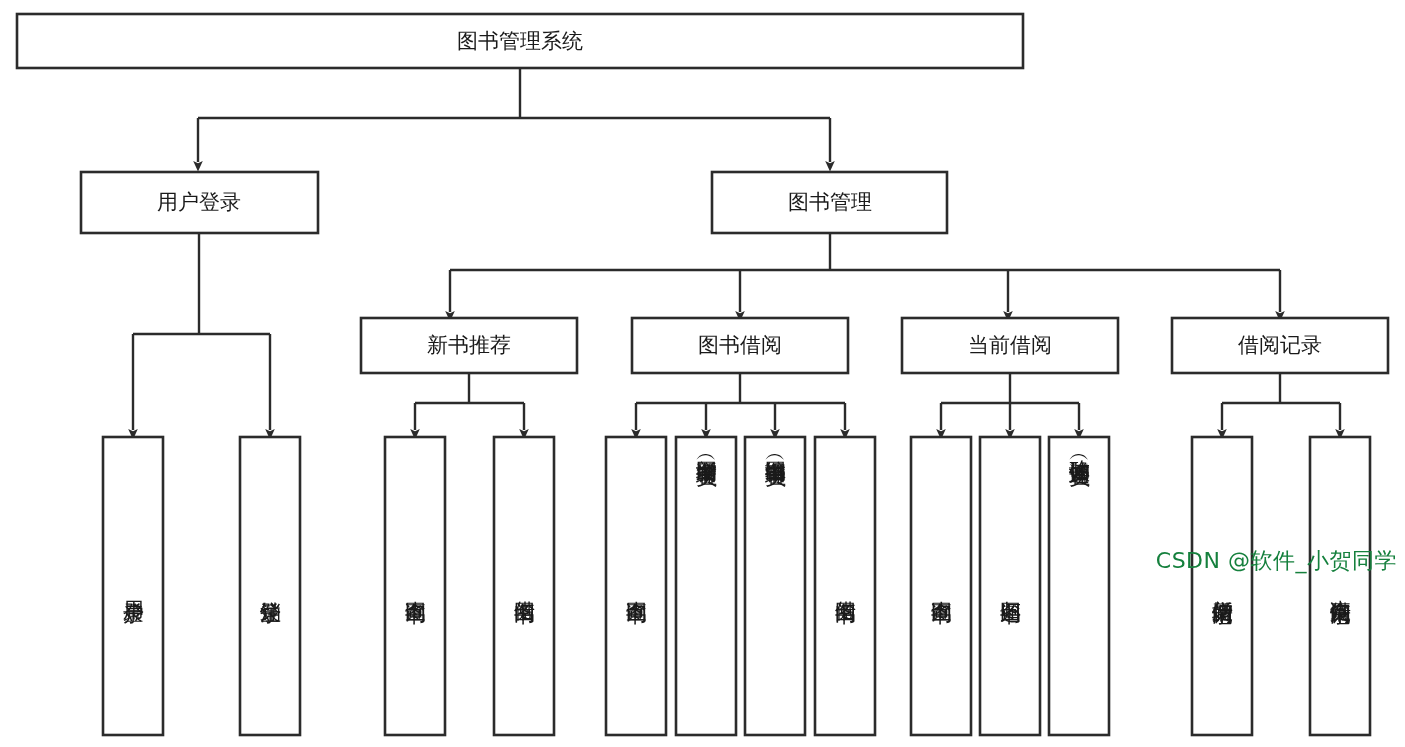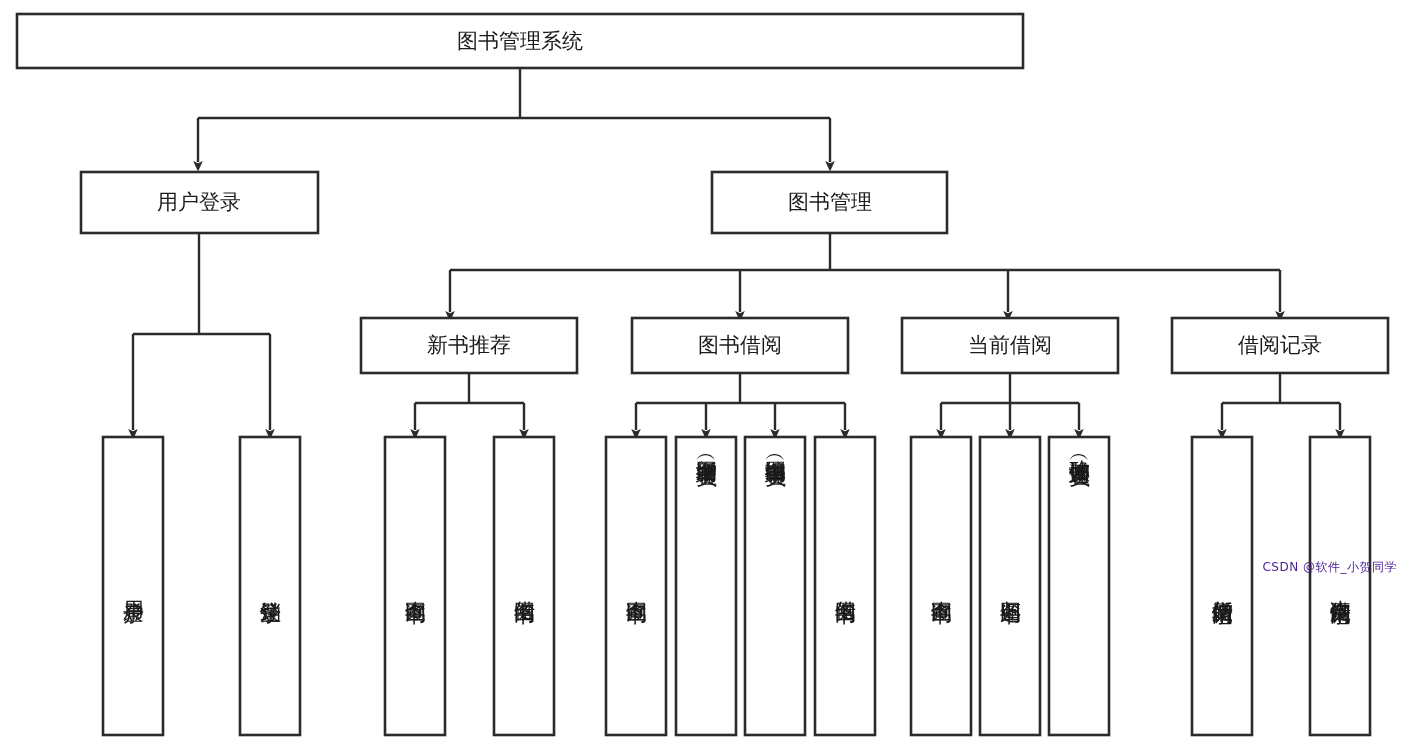--- a/index.html
+++ b/index.html
@@ -61,22 +61,22 @@
     line-height: 1.18;
     letter-spacing: 1px;
     white-space: nowrap;
     pointer-events: none;
   }
   .watermark {
     position: absolute;
     right: 8px;
     bottom: 6px;
     font-family: "DejaVu Sans", "Liberation Sans", sans-serif;
-    font-size: 12px;
-    color: #4c1d95;
+    font-size: 22px;
+    color: #15803d;
     white-space: nowrap;
     letter-spacing: 0.5px;
   }
 </style>
 </head>
 <body>
 
 <div id="diagram-root">
 
   <svg class="diagram-canvas" viewBox="0 0 1405 747">

